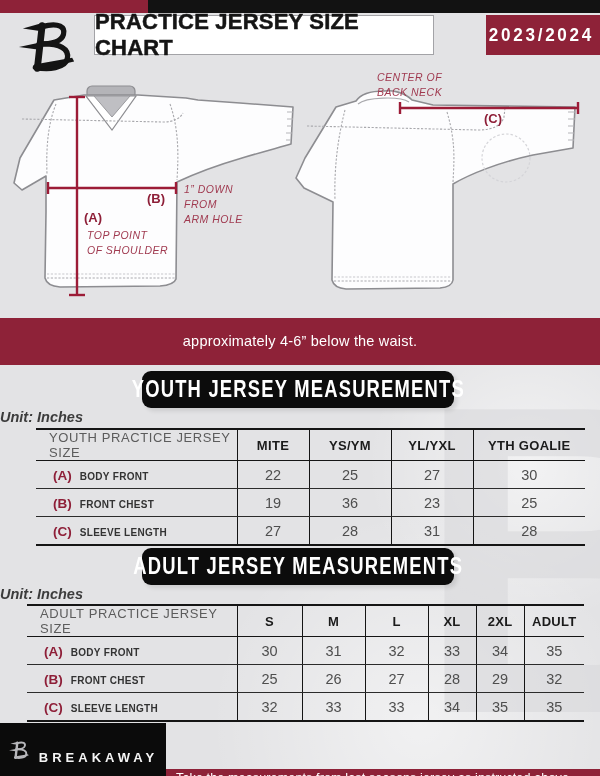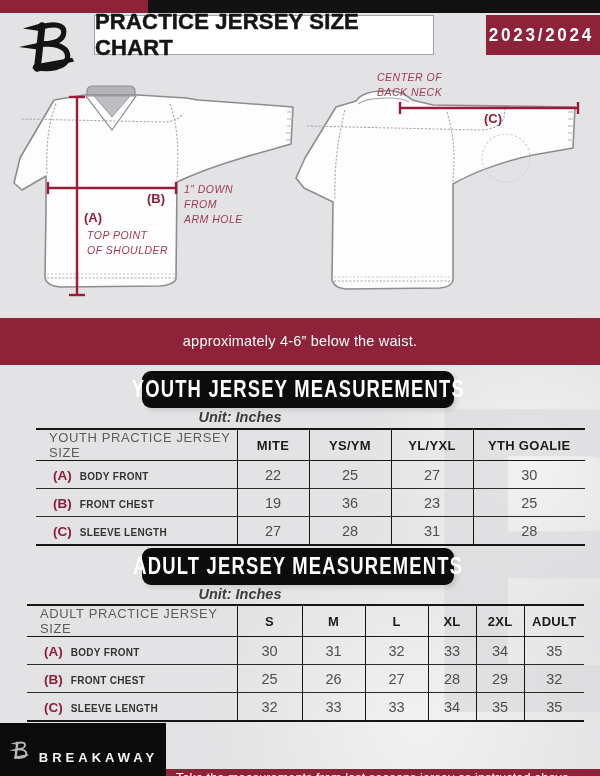--- a/index.html
+++ b/index.html
@@ -26,21 +26,21 @@
     color:#a03a50;letter-spacing:.5px;}
   .meas-label{position:absolute;font-weight:700;font-size:13px;color:#8e1f38;}
   
   .notice{left:0;top:318px;width:600px;height:47px;background:#8e2238;color:#fff;
     display:flex;flex-direction:column;align-items:center;justify-content:center;z-index:2;}
   .notice div{font-size:14.5px;line-height:1.55;letter-spacing:.2px;font-weight:400;}
   
   .banner{width:312px;height:37px;background:#0c0c0c;border-radius:9px;display:flex;align-items:center;justify-content:center;
     box-shadow:3px 3px 4px rgba(0,0,0,.10);z-index:2;}
   .banner span{display:inline-block;transform:scaleX(.8);color:#fff;font-weight:700;font-size:23px;letter-spacing:1.5px;white-space:nowrap;}
-  .unit{width:480px;text-align:center;font-style:italic;font-weight:600;font-size:14.5px;color:#3c3c3c;z-index:2;}
+  .unit{width:480px;font-style:italic;font-weight:600;font-size:14.5px;color:#3c3c3c;z-index:2;}
   
   .size-table{position:absolute;border-collapse:collapse;table-layout:fixed;z-index:2;}
   .size-table th,.size-table td{padding:0;border:0;}
   .size-table thead th{height:29px;border-top:2.5px solid #151515;border-bottom:1.8px solid #151515;
     font-size:13px;font-weight:700;color:#1b1b1b;letter-spacing:.3px;text-align:center;}
   .size-table thead th.first{ text-align:left;padding-left:13px;font-weight:400;color:#5c5c5c;letter-spacing:.6px;}
   .size-table tbody td{height:27px;border-bottom:1.6px solid #2b2b2b;font-size:14.5px;color:#4e4e4e;text-align:center;}
   .size-table tbody tr:last-child td{border-bottom:2.5px solid #151515;}
   .size-table th + th,.size-table td + td{border-left:1.7px solid #151515;}
   .size-table td.rowlabel{text-align:left;padding-left:17px;}

